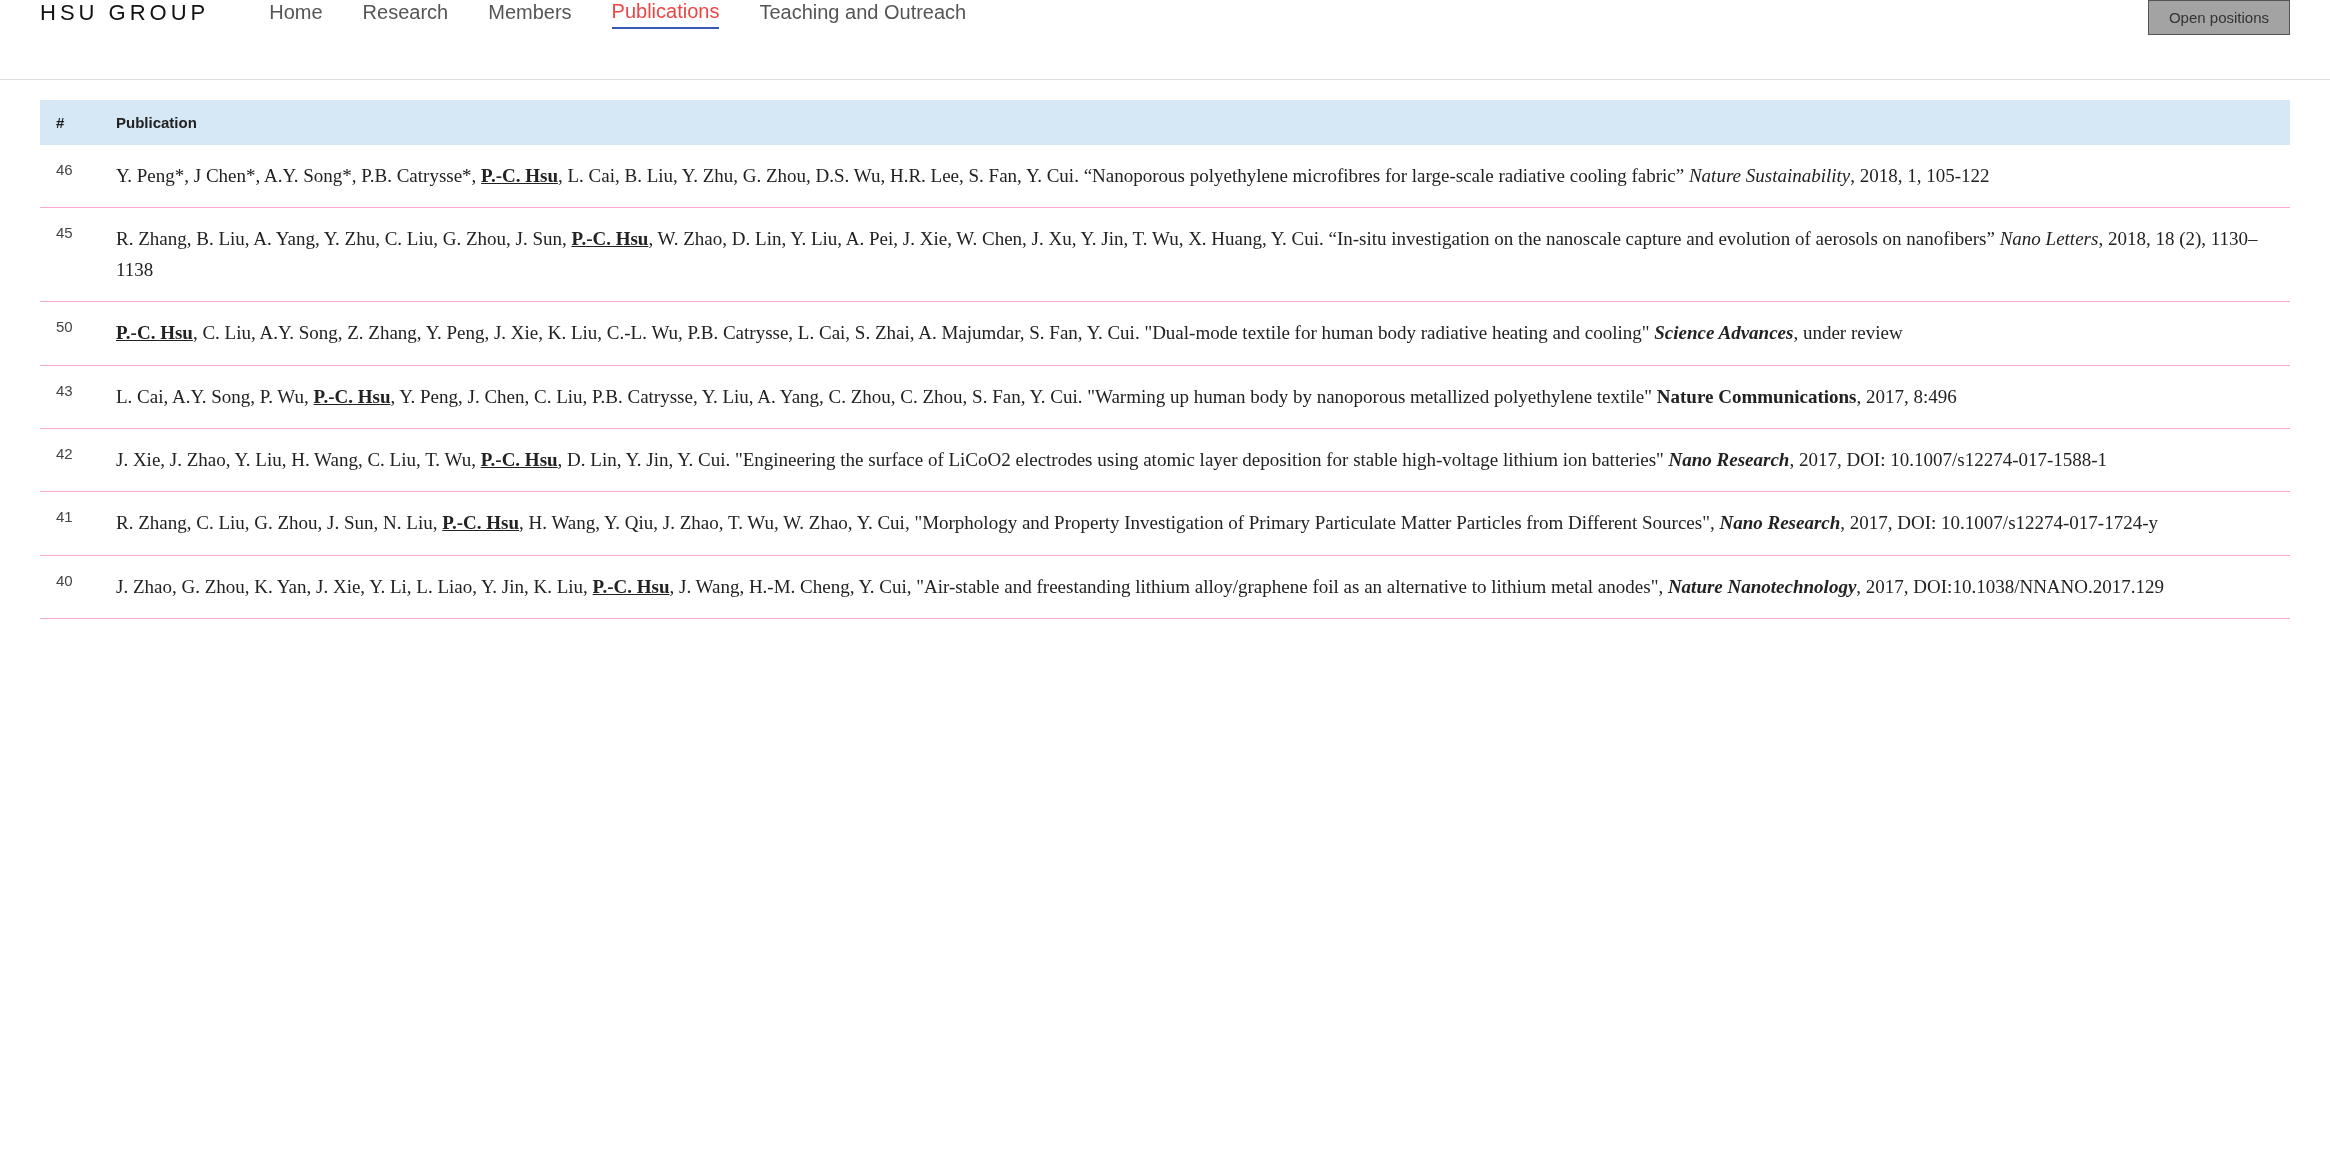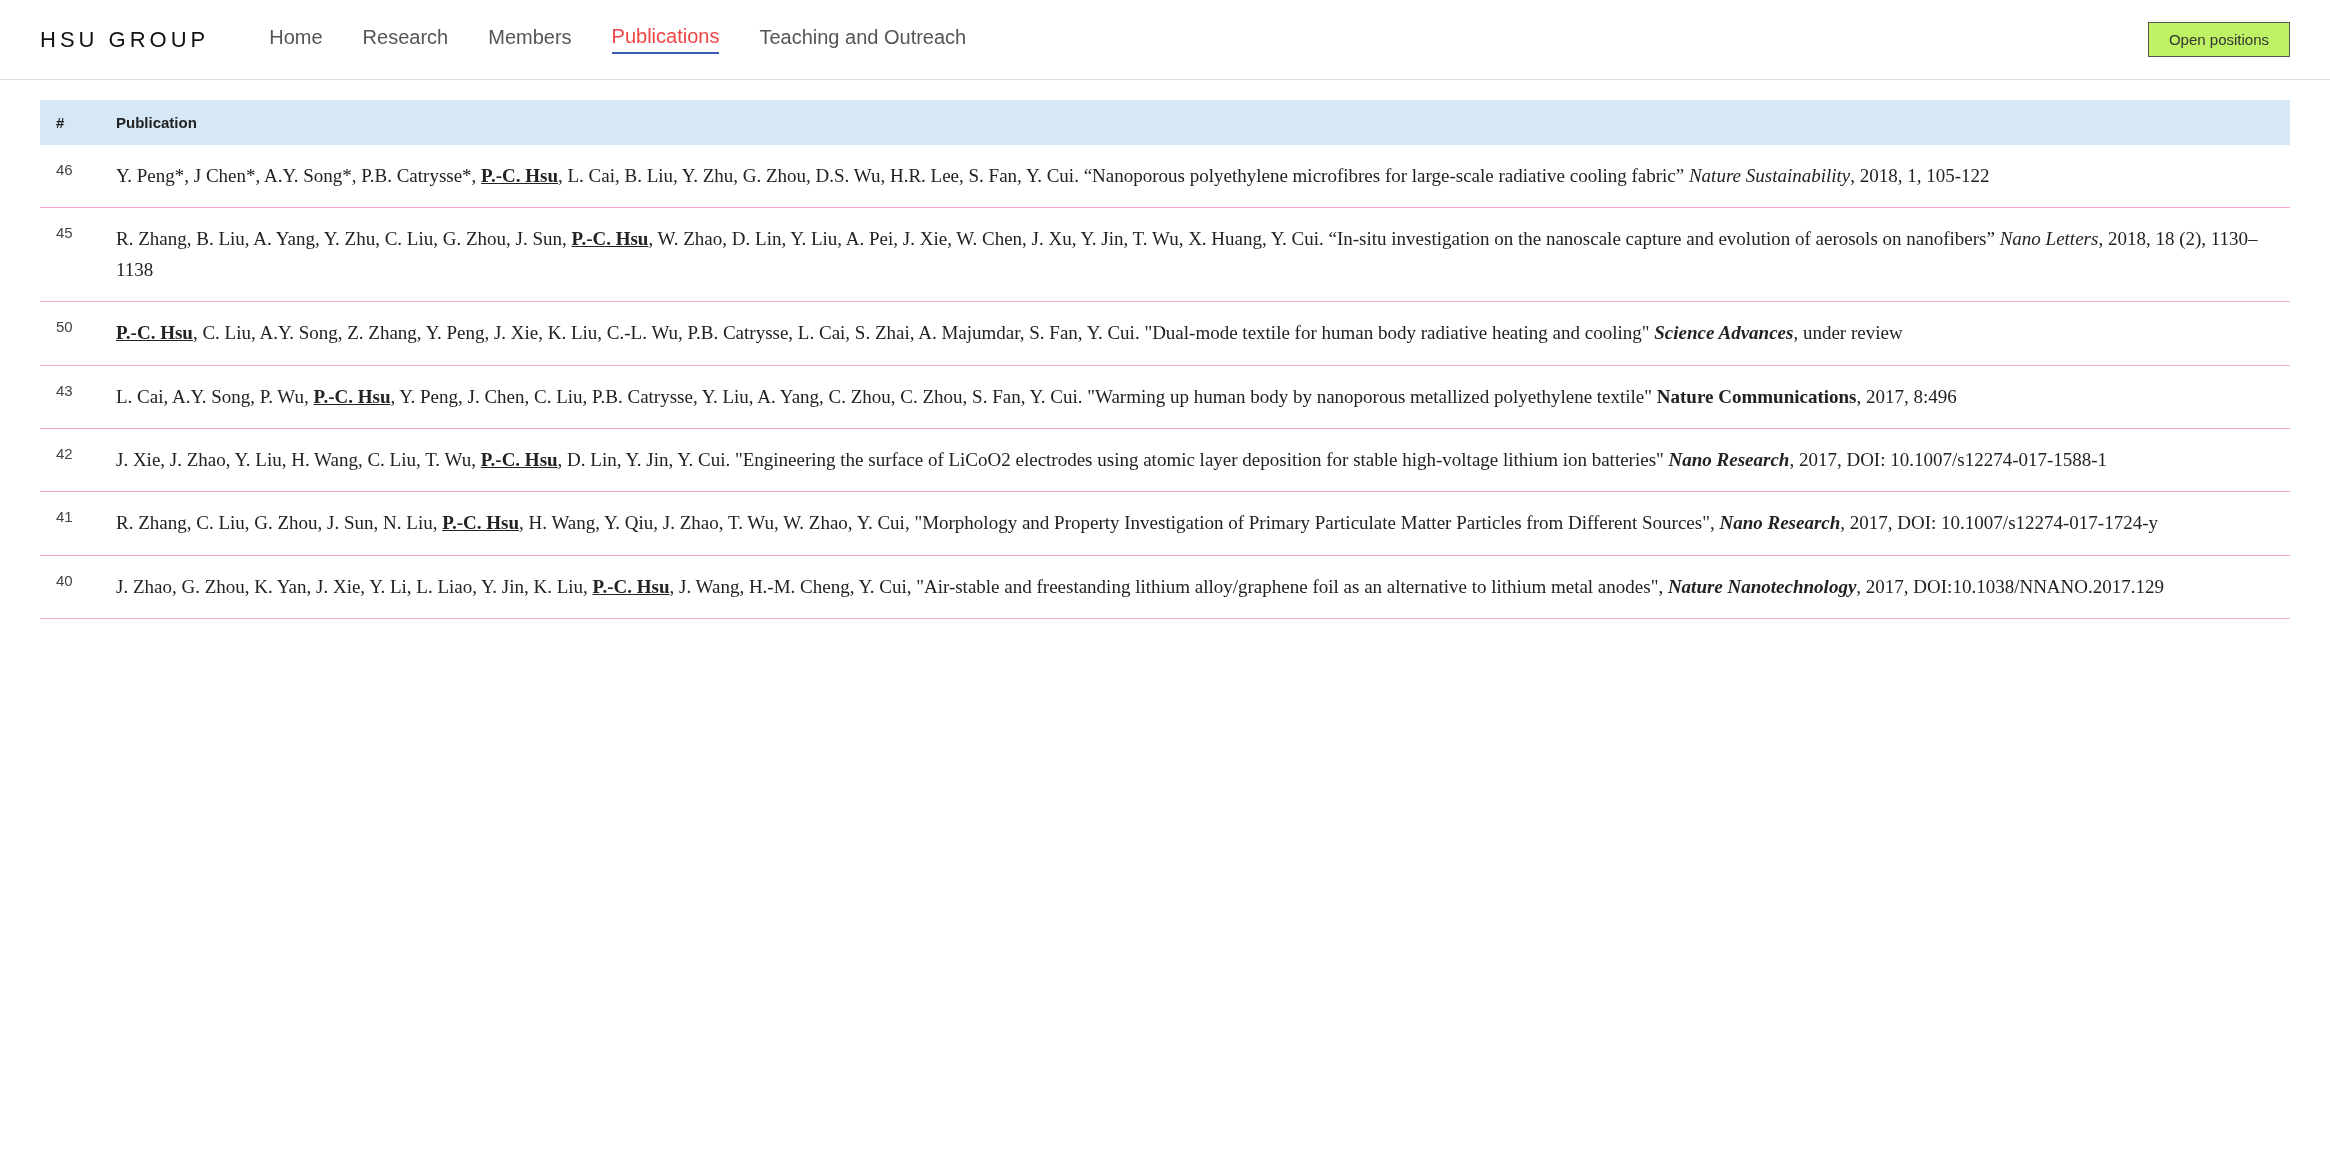--- a/index.html
+++ b/index.html
@@ -11,21 +11,21 @@
     body {
       font-family: Georgia, 'Times New Roman', serif;
       font-size: 15px;
       color: #222;
       background: #fff;
     }
 
     
     header {
       display: flex;
-      align-items: center;
+      align-items: flex-start;
       padding: 0 40px;
       height: 80px;
       border-bottom: 1px solid #ddd;
     }
 
     .site-title {
       font-family: 'Helvetica Neue', Arial, sans-serif;
       font-size: 22px;
       font-weight: 400;
       letter-spacing: 4px;
@@ -55,21 +55,21 @@
       border-bottom: 2px solid #3a5bb5;
     }
 
     .open-positions-btn {
       margin-left: auto;
       font-family: 'Helvetica Neue', Arial, sans-serif;
       font-size: 15px;
       color: #333;
       border: 1px solid #555;
       padding: 8px 20px;
-      background: #bef264;
+      background: #a3a3a3;
       cursor: pointer;
     }
 
     
     main {
       padding: 20px 40px;
     }
 
     table {
       width: 100%;

